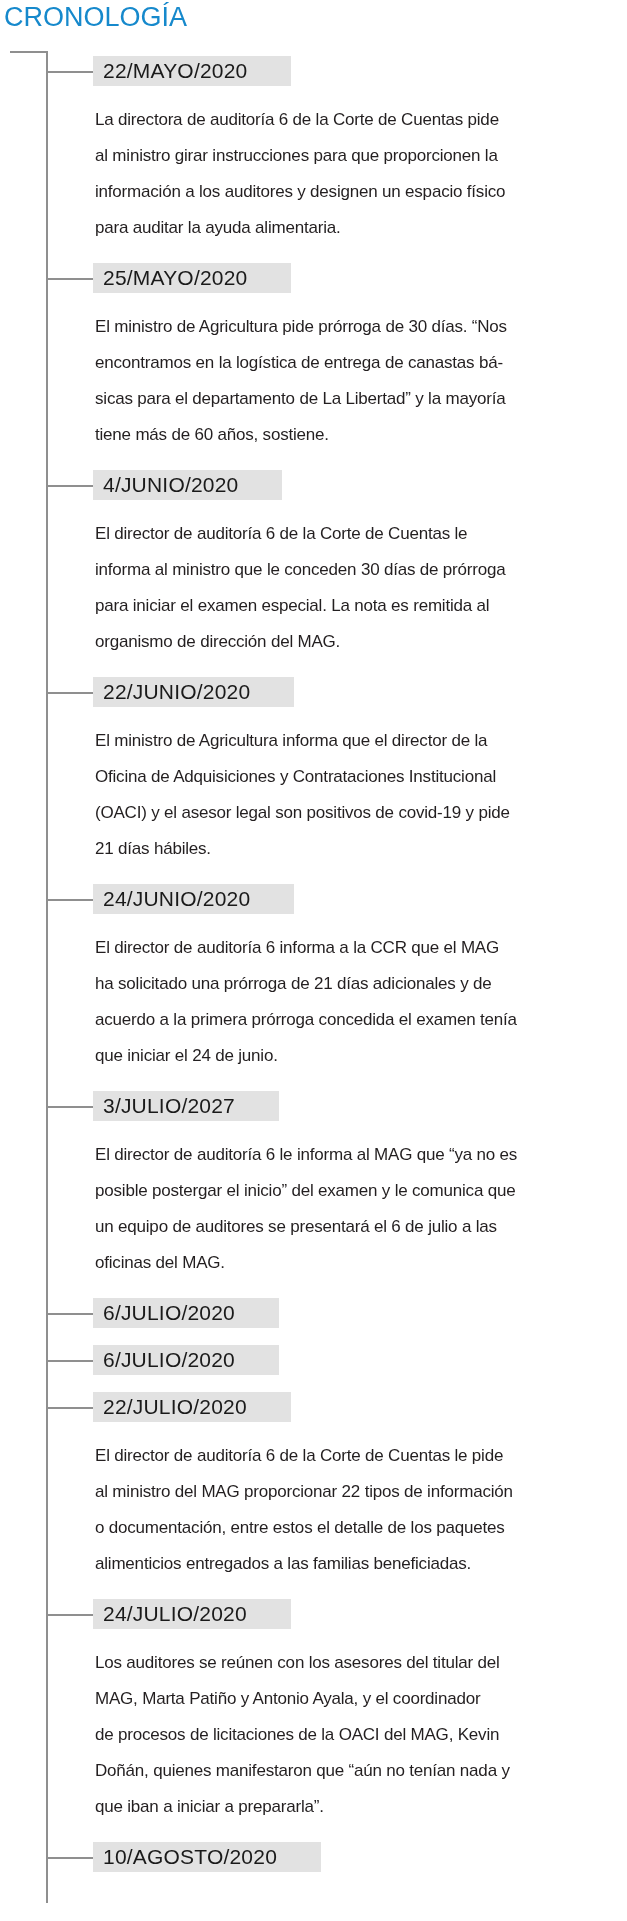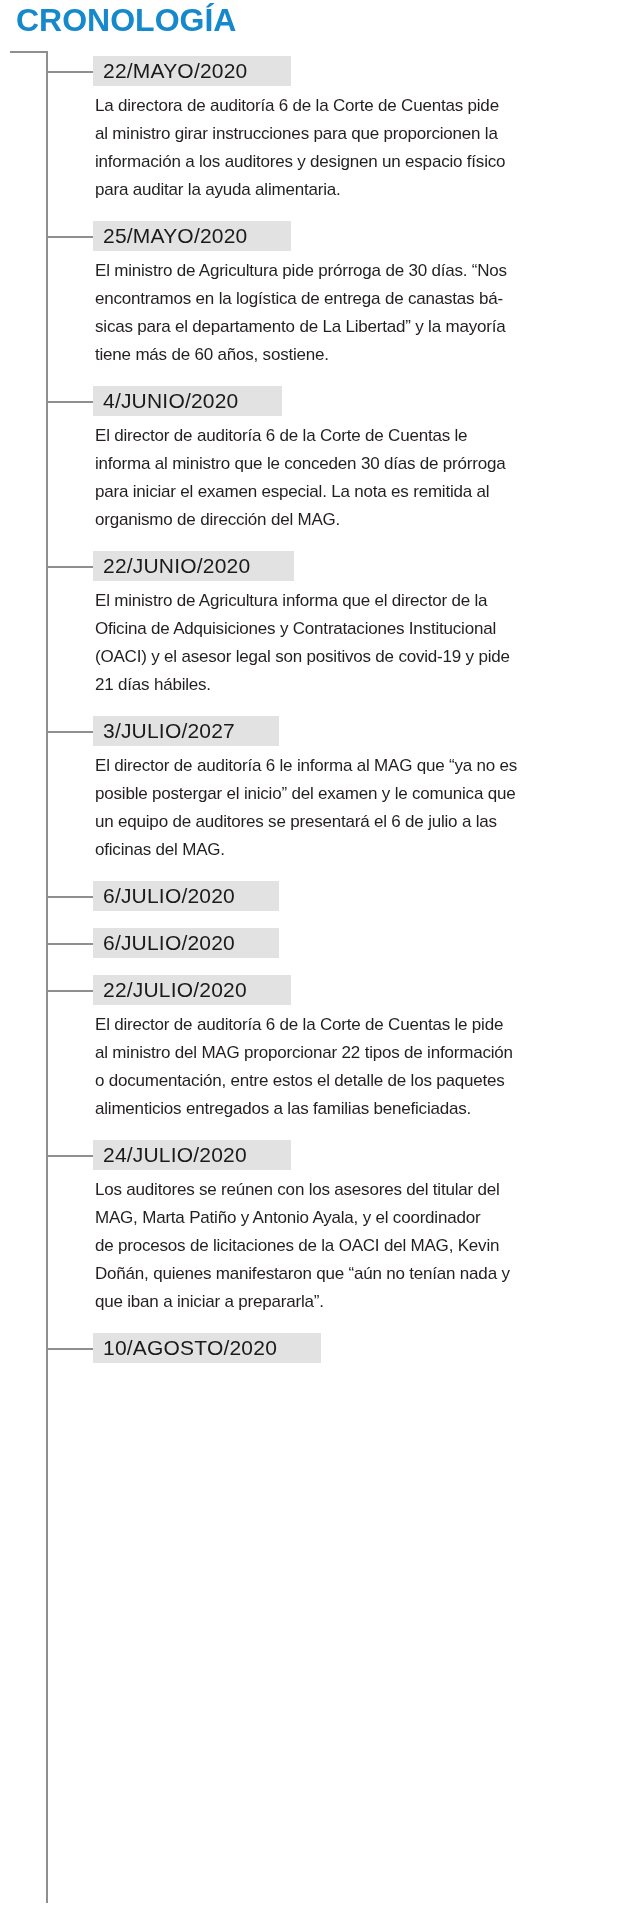--- a/index.html
+++ b/index.html
@@ -12,23 +12,23 @@
   html,body{background:#ffffff;}
   body{
     width:627px;height:1921px;
     position:relative;
     overflow:hidden;
     font-family:"Liberation Sans","DejaVu Sans",sans-serif;
   }
   .page{position:absolute;inset:0;}
   .page-title{
     position:absolute;
-    left:16px;top:2px;
-    font-size:32px;
-    font-weight:700;
+    left:4px;top:2px;
+    font-size:27px;
+    font-weight:400;
     letter-spacing:0;
     color:var(--accent-blue);
   }
   .rail-cap{
     position:absolute;
     left:10px;top:51px;
     width:37px;height:2px;
     background:var(--timeline-gray);
   }
   .rail{
@@ -57,25 +57,25 @@
     background:var(--date-box-bg);
     color:#1a1a1a;
     font-size:21px;
     line-height:30px;
     height:30px;
     padding:0 44px 0 10px;
     letter-spacing:0.2px;
     white-space:nowrap;
   }
   .entry-body{
-    margin-top:6px;
+    margin-top:16px;
     margin-left:2px;
     width:478px;
     font-size:17px;
-    line-height:28px;
+    line-height:36px;
     letter-spacing:-0.2px;
     color:var(--text-dark);
     white-space:pre-line;
   }
 </style>
 </head>
 <body>
 
 <div class="page">
 
@@ -115,20 +115,28 @@
 
     <section class="entry">
       <div class="connector"></div>
       <div class="date-box">22/JUNIO/2020</div>
       <p class="entry-body">El ministro de Agricultura informa que el director de la
 Oficina de Adquisiciones y Contrataciones Institucional
 (OACI) y el asesor legal son positivos de covid-19 y pide
 21 días hábiles.</p>
     </section>
 
+    <section class="entry">
+      <div class="connector"></div>
+      <div class="date-box">24/JUNIO/2020</div>
+      <p class="entry-body">El director de auditoría 6 informa a la CCR que el MAG
+ha solicitado una prórroga de 21 días adicionales y de
+acuerdo a la primera prórroga concedida el examen tenía
+que iniciar el 24 de junio.</p>
+    </section>
 
     <section class="entry">
       <div class="connector"></div>
       <div class="date-box">3/JULIO/2027</div>
       <p class="entry-body">El director de auditoría 6 le informa al MAG que “ya no es
 posible postergar el inicio” del examen y le comunica que
 un equipo de auditores se presentará el 6 de julio a las
 oficinas del MAG.</p>
     </section>
 

